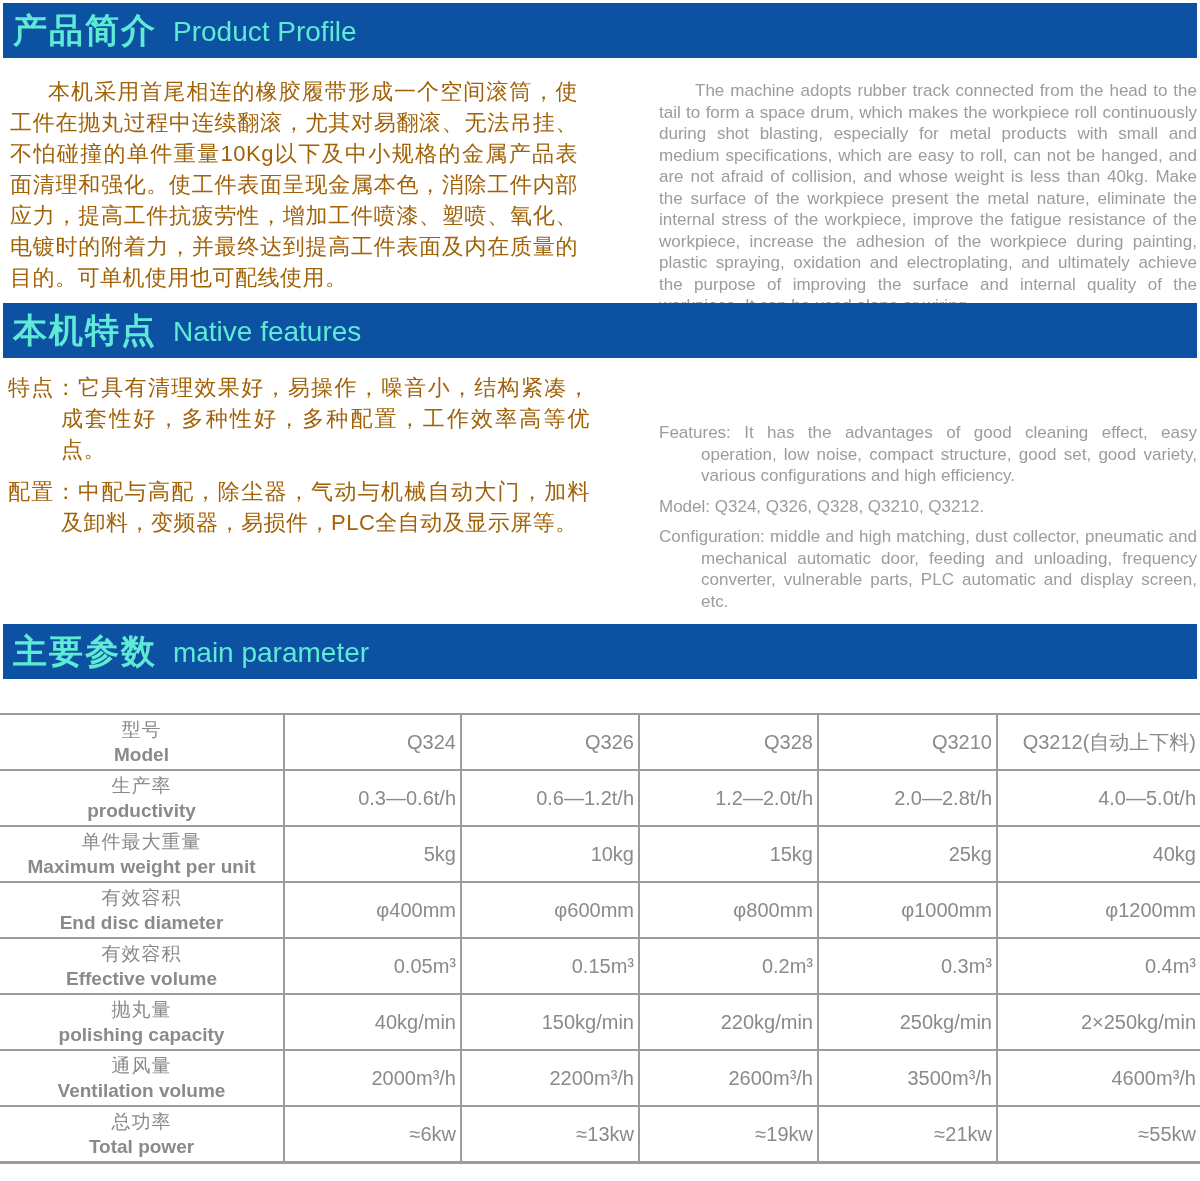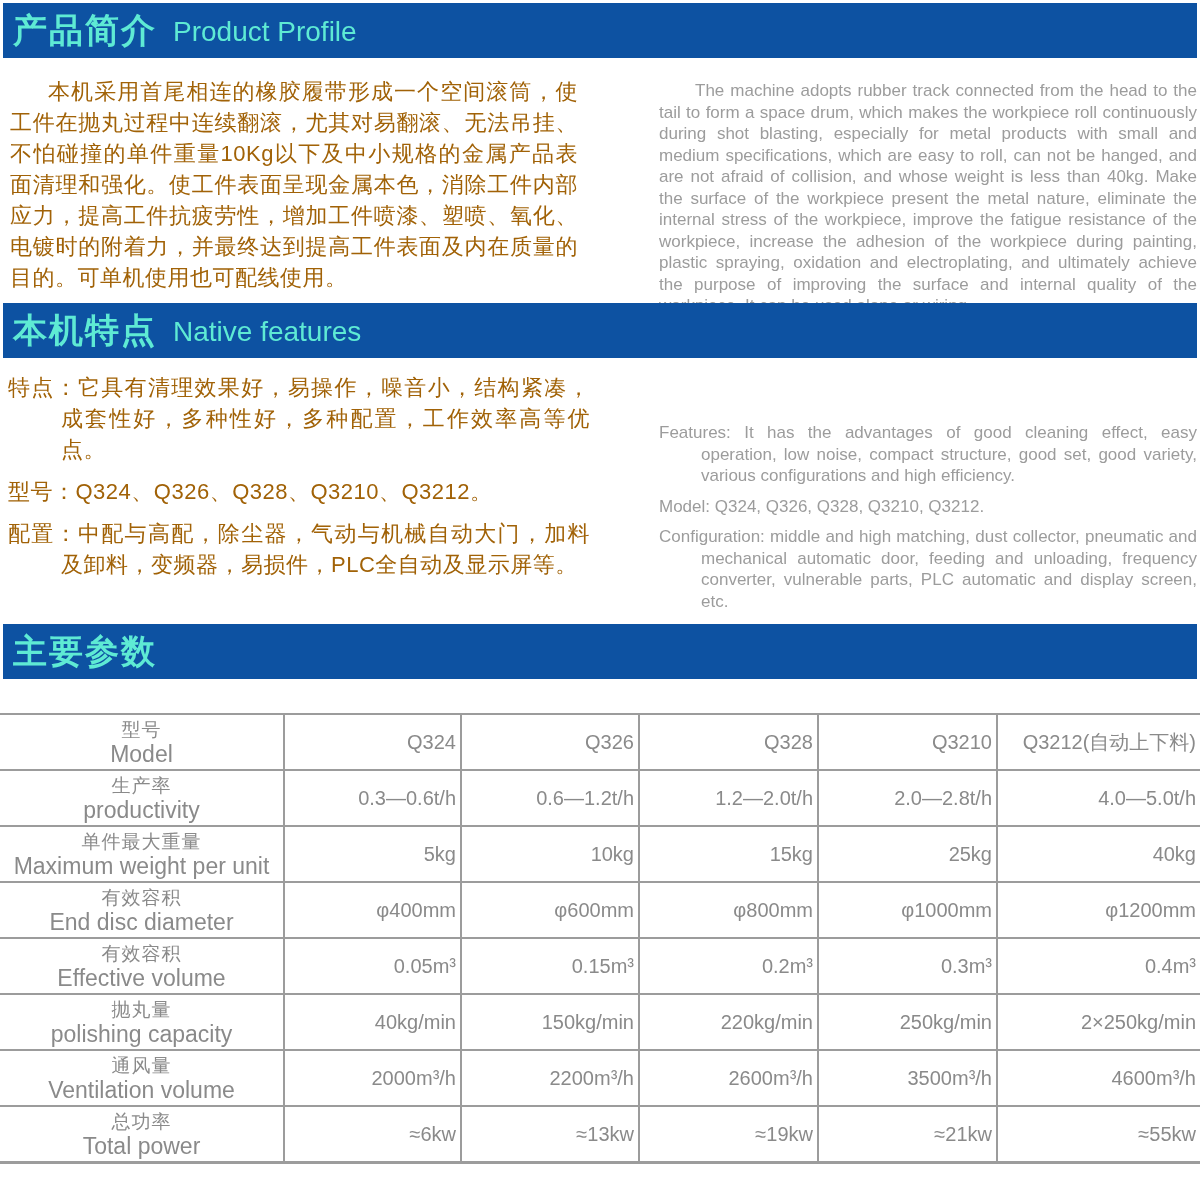--- a/index.html
+++ b/index.html
@@ -66,21 +66,21 @@
     border-left: 2px solid #9C9C9C;
     border-right: 2px solid #9C9C9C;
     text-align: center; vertical-align: middle;
     font-weight: normal;
     color: #8A8A8A;
     padding: 2px 4px;
   }
   .param-table th:first-child, .param-table td:first-child { border-left: none; margin-left: 36px; }
   .param-table th:last-child, .param-table td:last-child { border-right: none; }
   .param-table .hdr-zh { font-size: 19px; line-height: 25px; letter-spacing: 1px; }
-  .param-table .hdr-en { font-size: 23px; line-height: 25px; }
+  .param-table .hdr-en { font-size: 19px; line-height: 25px; font-weight: bold; }
   .param-table td { font-size: 20px; text-align: right; }
 </style>
 </head>
 <body>
 
 <div class="page">
 
   <div class="section-header" style="top:3px;">
     <span class="zh">产品简介</span>
     <span class="en">Product Profile</span>
@@ -90,32 +90,32 @@
 
   <div class="en-col indent-first" style="top:80px;">The machine adopts rubber track connected from the head to the tail to form a space drum, which makes the workpiece roll continuously during shot blasting, especially for metal products with small and medium specifications, which are easy to roll, can not be hanged, and are not afraid of collision, and whose weight is less than 40kg. Make the surface of the workpiece present the metal nature, eliminate the internal stress of the workpiece, improve the fatigue resistance of the workpiece, increase the adhesion of the workpiece during painting, plastic spraying, oxidation and electroplating, and ultimately achieve the purpose of improving the surface and internal quality of the workpiece. It can be used alone or wiring.</div>
 
   <div class="section-header" style="top:303px;">
     <span class="zh">本机特点</span>
     <span class="en">Native features</span>
   </div>
 
   <div class="zh-col" style="top:372px; width:582px; left:8px;">
     <p class="zh-item"><span>特点：</span><span>它具有清理效果好，易操作，噪音小，结构紧凑，成套性好，多种性好，多种配置，工作效率高等优点。</span></p>
-    <p class="zh-item"><span>型号：</span><span>Q324、Q326、Q328、Q3210、Q3212。</span></p>
     <p class="zh-item"><span>配置：</span><span>中配与高配，除尘器，气动与机械自动大门，加料及卸料，变频器，易损件，PLC全自动及显示屏等。</span></p>
   </div>
 
   <div class="en-col" style="top:374px;margin-top:48px;">
     <p class="en-item"><span>Features: </span><span>It has the advantages of good cleaning effect, easy operation, low noise, compact structure, good set, good variety, various configurations and high efficiency.</span></p>
     <p class="en-item"><span>Model: </span><span>Q324, Q326, Q328, Q3210, Q3212.</span></p>
     <p class="en-item"><span>Configuration: </span><span>middle and high matching, dust collector, pneumatic and mechanical automatic door, feeding and unloading, frequency converter, vulnerable parts, PLC automatic and display screen, etc.</span></p>
   </div>
 
   <div class="section-header" style="top:624px;">
     <span class="zh">主要参数</span>
+    <span class="en">main parameter</span>
   </div>
 
   <table class="param-table">
     <colgroup>
       <col style="width:284px">
       <col style="width:177px">
       <col style="width:178px">
       <col style="width:179px">
       <col style="width:179px">
       <col style="width:203px">

